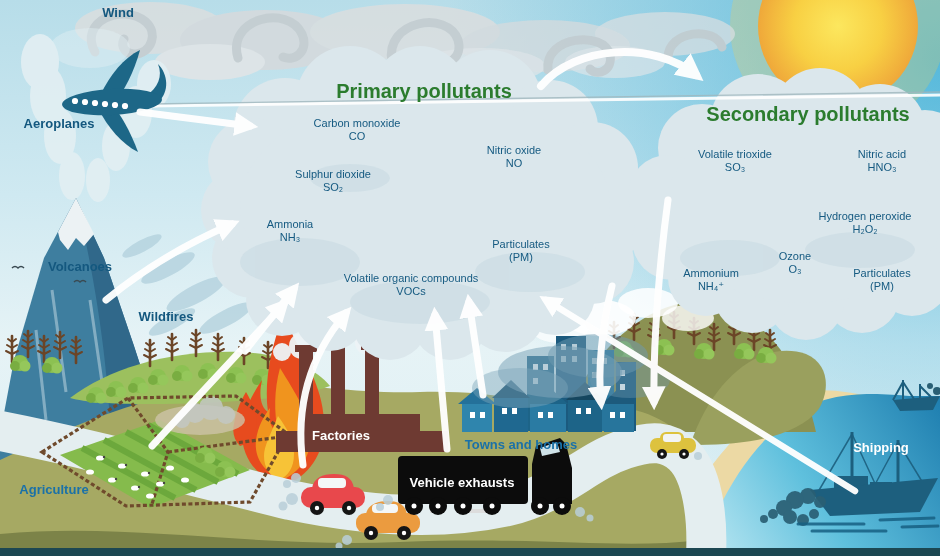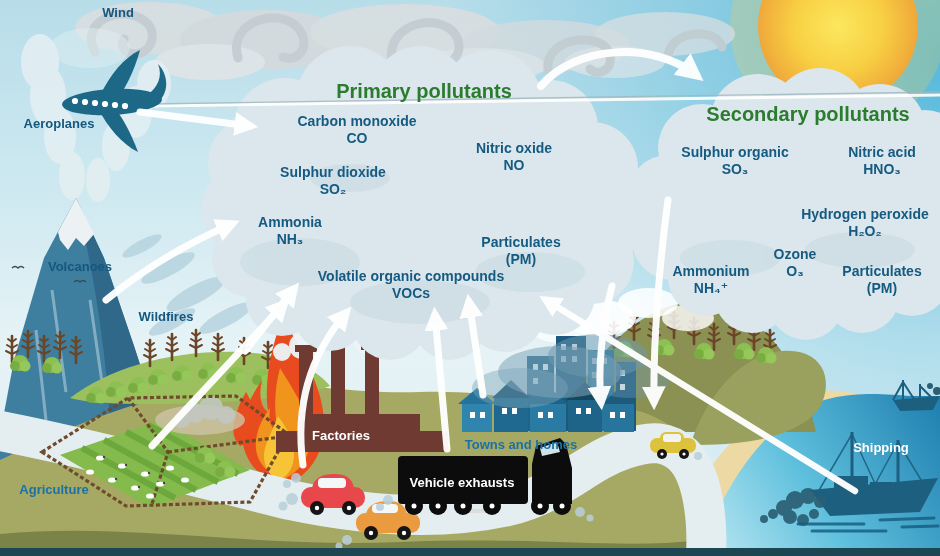--- a/index.html
+++ b/index.html
@@ -6,21 +6,21 @@
   #stage{position:relative;width:940px;height:556px;overflow:hidden;
          font-family:"Liberation Sans","DejaVu Sans",sans-serif;}
   #scene{position:absolute;left:0;top:0;}
   .label{position:absolute;transform:translate(-50%,-50%);text-align:left;
          font-weight:bold;font-size:13px;color:#14587f;white-space:nowrap;line-height:1.15;}
   .label.white{color:#ffffff;}
   .label.bright{color:#1a71a8;}
   .cloud-title{position:absolute;transform:translate(-50%,-50%);text-align:right;
          font-weight:bold;font-size:20px;color:#2b7c2e;white-space:nowrap;}
   .pollutant{position:absolute;transform:translate(-50%,-50%);text-align:center;
-         font-weight:bold;font-size:14px;color:#155a81;line-height:1.2;white-space:nowrap;}
+         font-weight:normal;font-size:11px;color:#155a81;line-height:1.2;white-space:nowrap;}
 </style>
 </head>
 <body>
 
 <div id="stage">
 <svg id="scene" width="940" height="556" viewBox="0 0 940 556">
   <defs>
     <linearGradient id="skyG" x1="0" y1="0" x2="0" y2="1">
       <stop offset="0" stop-color="#b7dde9"></stop>
           <stop offset="0.35" stop-color="#cfe9f1"></stop>
@@ -540,21 +540,21 @@
 <div class="pollutant" style="left:521px;top:251px">
   <div>Particulates</div>
       <div>(PM)</div>
 </div>
 <div class="pollutant" style="left:411px;top:285px">
   <div>Volatile organic compounds</div>
       <div>VOCs</div>
 </div>
 
 <div class="pollutant" style="left:735px;top:161px">
-  <div>Sulphur organic</div>
+  <div>Volatile trioxide</div>
       <div>SO₃</div>
 </div>
 <div class="pollutant" style="left:882px;top:161px">
   <div>Nitric acid</div>
       <div>HNO₃</div>
 </div>
 <div class="pollutant" style="left:865px;top:223px">
   <div>Hydrogen peroxide</div>
       <div>H₂O₂</div>
 </div>

